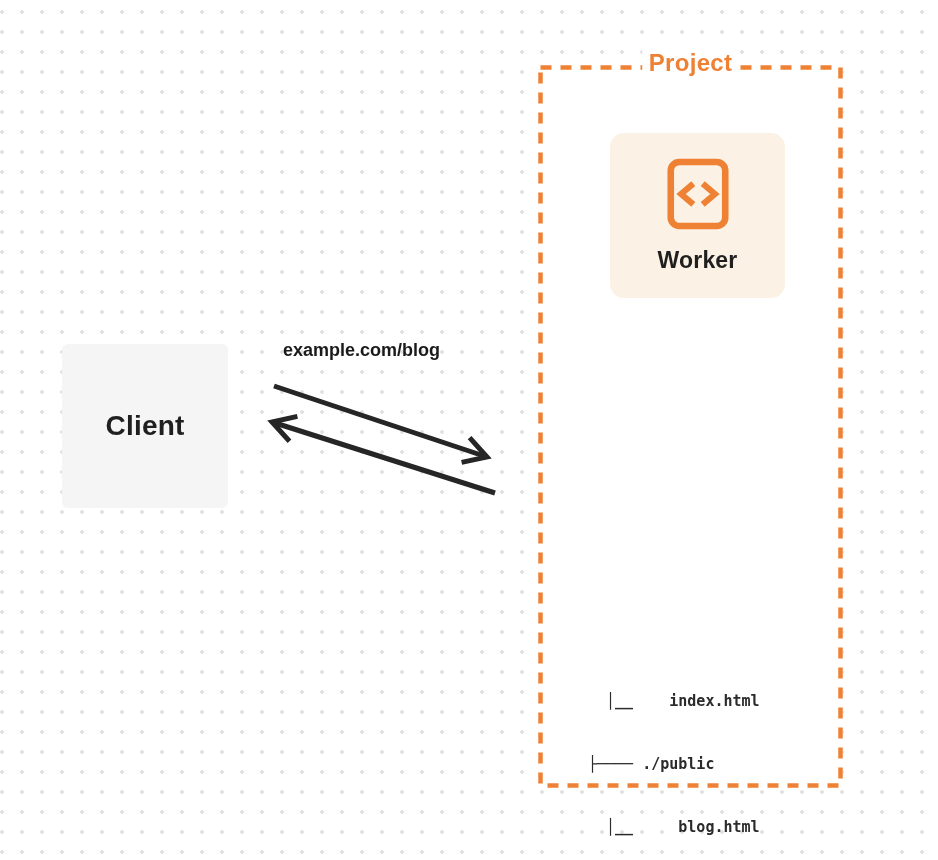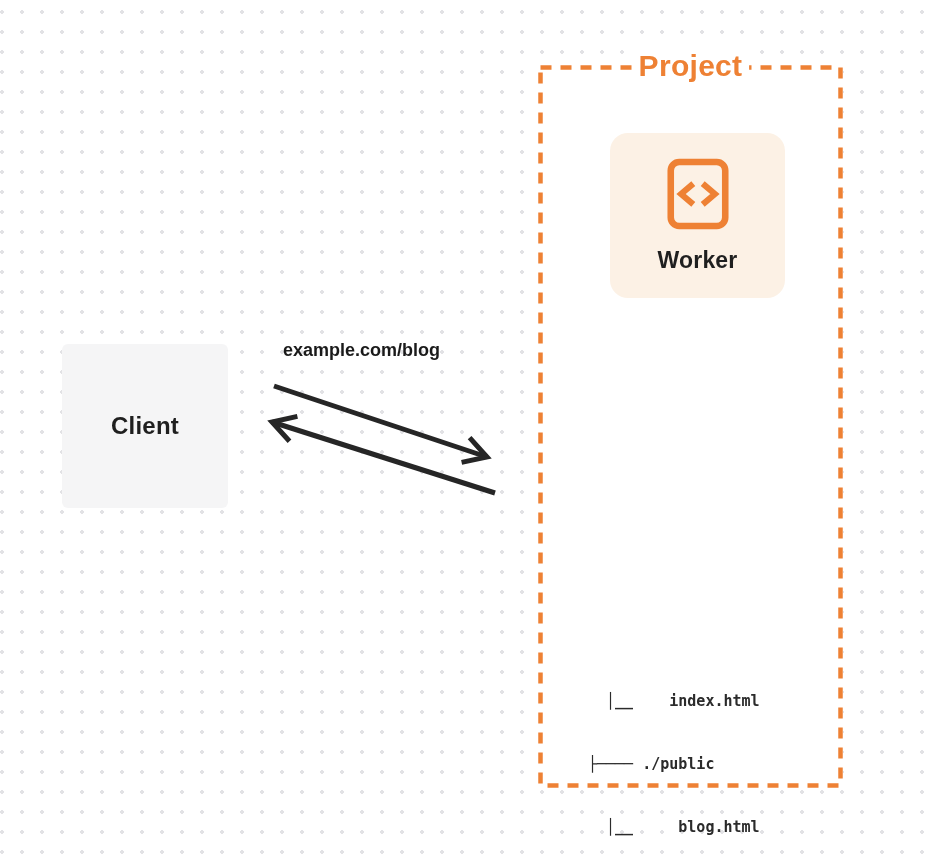--- a/index.html
+++ b/index.html
@@ -13,52 +13,52 @@
     background-position:12px 2px;
     font-family:"Liberation Sans",sans-serif;
   }
   
   .client-box{
     position:absolute;left:62px;top:344px;width:166px;height:164px;
     background:#f5f5f6;border-radius:6px;
     display:flex;align-items:center;justify-content:center;
   }
   .client-box .label{
-    font-size:24px;font-weight:700;color:#1f1f1f;letter-spacing:.2px;
+    font-size:28px;font-weight:700;color:#1f1f1f;letter-spacing:.2px;
   }
   
   .request-label{
     position:absolute;left:283px;top:340px;
     font-size:18px;font-weight:700;color:#1a1a1a;letter-spacing:0px;
   }
   
   .arrows{
     position:absolute;left:0;top:0;width:938px;height:860px;pointer-events:none;
   }
   
   .project-box{
     position:absolute;left:538px;top:65px;width:305px;height:723px;
     background:#ffffff;
   }
   .project-border{position:absolute;left:0;top:0;width:305px;height:723px;}
   .project-title{
     position:absolute;left:50%;top:-16px;transform:translateX(-50%);
     background:#ffffff;padding:0 7px;
-    font-size:30px;font-weight:700;color:#ee8134;letter-spacing:.3px;
+    font-size:24px;font-weight:700;color:#ee8134;letter-spacing:.3px;
     white-space:nowrap;
     text-align:center;
   }
   
   .card{
     position:absolute;
     background:#fcf1e5;border-radius:14px;
     display:flex;flex-direction:column;align-items:center;justify-content:center;
     gap:16px;
   }
-  .card-worker{left:610px;top:133px;width:175px;height:165px;border-radius:18px;}
+  .card-worker{left:610px;top:133px;width:175px;height:165px;}
   .card-assets{left:607px;top:480px;width:170px;height:163px;}
   .card .card-label{
     font-size:23px;font-weight:700;color:#1f1f1f;letter-spacing:.2px;
   }
   .icon-wrap{display:flex;align-items:center;justify-content:center;}
   
   .file-tree{
     position:absolute;left:588px;top:649px;
     font-family:"DejaVu Sans Mono","Liberation Mono",monospace;
     font-size:15px;font-weight:700;line-height:21px;color:#2b2b2b;

